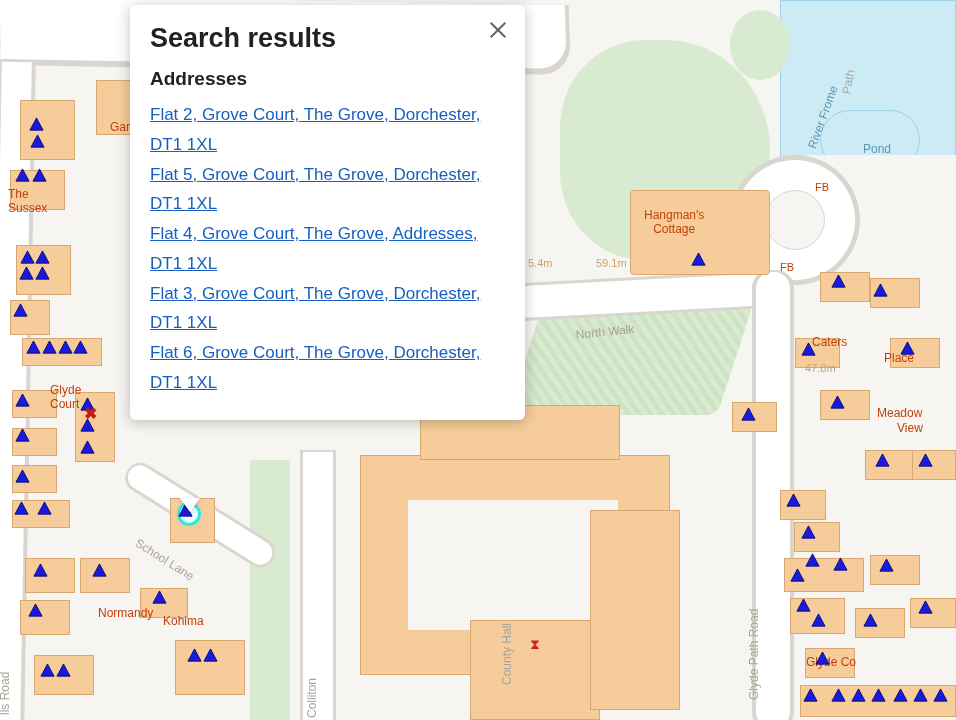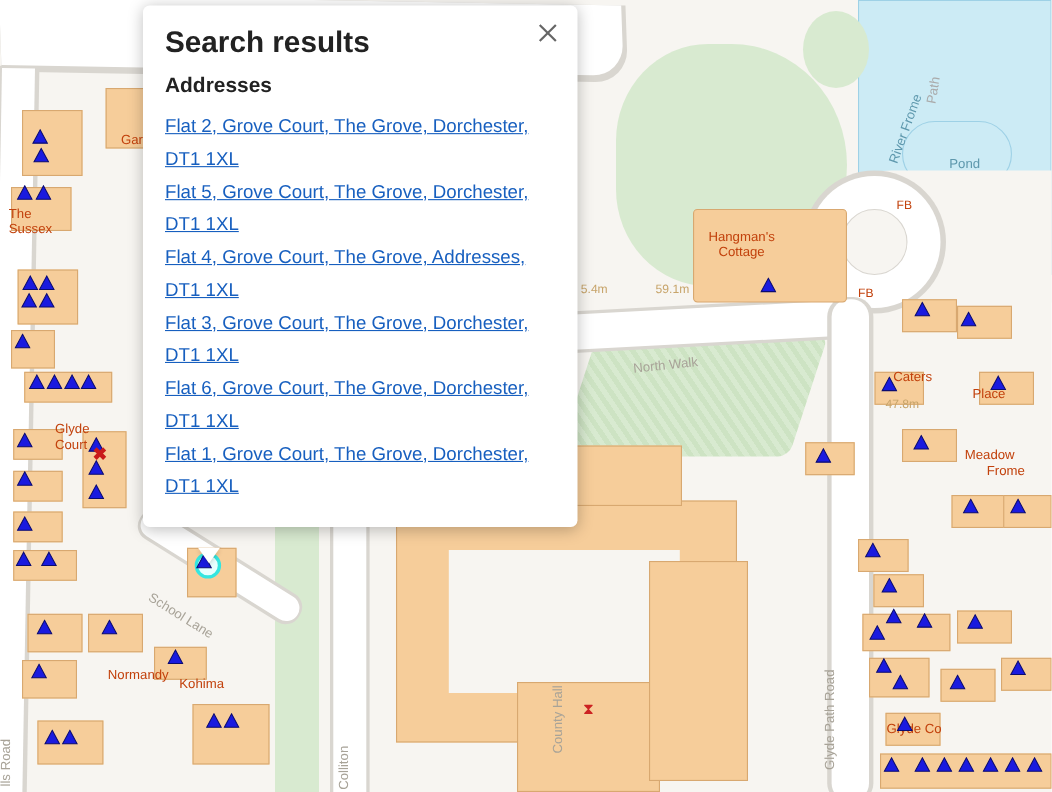--- a/index.html
+++ b/index.html
@@ -121,21 +121,21 @@
   <div class="bldg" style="left:800px; top:685px; width:156px; height:32px;"></div>
 
   <div class="label" style="left:644px; top:208px; text-align:center; white-space:pre;">Hangman's
 Cottage</div>
   <div class="label blue" style="left:820px; top:142px;margin-left:43px;">Pond</div>
   <div class="label sm" style="left:815px; top:181px;">FB</div>
   <div class="label sm" style="left:780px; top:261px;">FB</div>
   <div class="label" style="left:812px; top:335px;">Caters</div>
   <div class="label" style="left:862px; top:351px;margin-left:22px;">Place</div>
   <div class="label" style="left:877px; top:406px;">Meadow</div>
-  <div class="label" style="left:897px; top:421px;">Frome</div>
+  <div class="label" style="left:897px; top:421px;">View</div>
   <div class="label" style="left:806px; top:655px;">Glyde Co</div>
   <div class="road-name" style="left:747px; top:700px; transform:rotate(-90deg);">Glyde Path  Road</div>
   <div class="road-name" style="left:575px; top:328px; transform:rotate(-6deg);">North Walk</div>
   <div class="road-name" style="left:500px; top:685px; transform:rotate(-90deg);">County Hall</div>
   <div class="road-name" style="left:305px; top:718px; transform:rotate(-90deg);">Colliton</div>
   <div class="road-name" style="left:140px; top:536px; transform:rotate(32deg);">School Lane</div>
   <div class="label" style="left:78px; top:606px;margin-left:20px;">Normandy</div>
   <div class="label" style="left:163px; top:614px;">Kohima</div>
   <div class="label" style="left:50px; top:383px; white-space:pre;">Glyde
 Court</div>
@@ -453,17 +453,16 @@
         </svg>
     </div>
     <div class="popup-title">Search results</div>
     <div class="popup-sub">Addresses</div>
     <div class="addr-list" id="addr-list">
         <a href="#">Flat 2, Grove Court, The Grove, Dorchester, DT1 1XL</a>
         <a href="#">Flat 5, Grove Court, The Grove, Dorchester, DT1 1XL</a>
         <a href="#">Flat 4, Grove Court, The Grove, Addresses, DT1 1XL</a>
         <a href="#">Flat 3, Grove Court, The Grove, Dorchester, DT1 1XL</a>
         <a href="#">Flat 6, Grove Court, The Grove, Dorchester, DT1 1XL</a>
-        <a href="#">Flat 1, Grove Court, The Grove, Dorchester, DT1 1XL</a>
       </div>
   </div>
 
 </div>
 
 </body></html>

